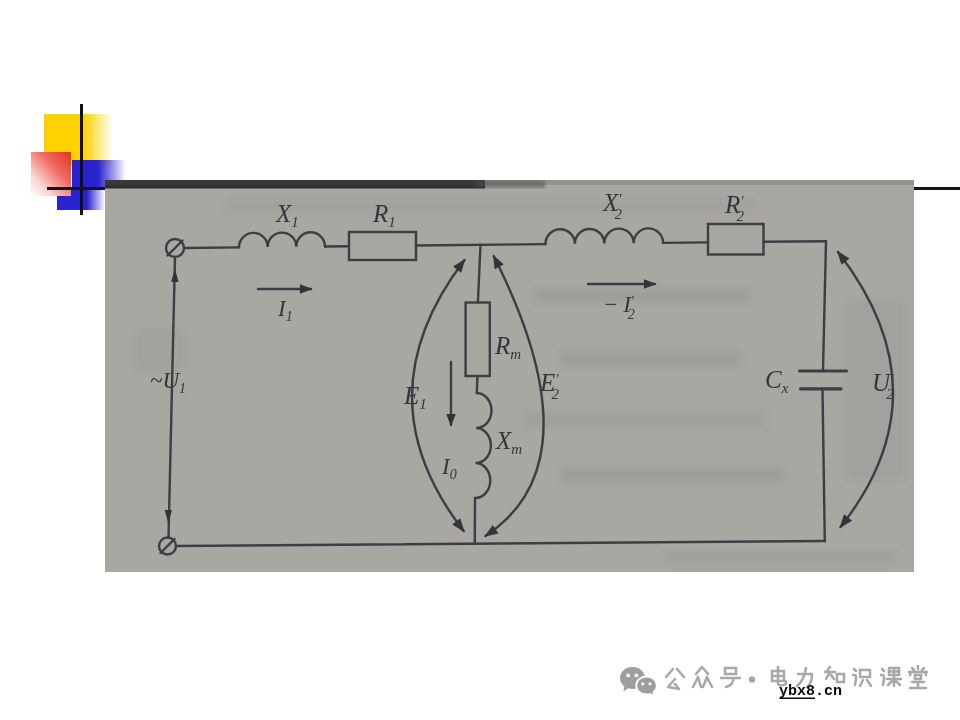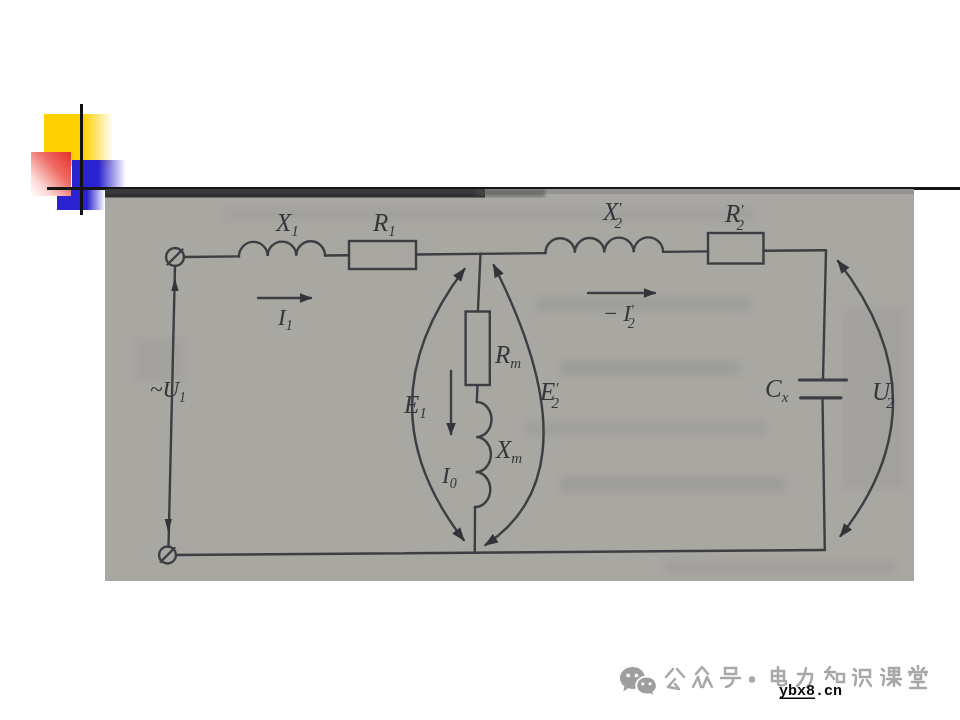--- a/index.html
+++ b/index.html
@@ -19,21 +19,21 @@
 <div class="abs" style="left:57px;top:188px;width:48px;height:22px;
   background:linear-gradient(to right,#2a21cf 0%,#2a21cf 62%,rgba(42,33,207,0) 100%);"></div>
 
 <div class="abs" style="left:31px;top:152px;width:40px;height:44px;
   background:linear-gradient(to bottom left,#e5312b 0%,#ef6b64 38%,#fbd7d4 75%,rgba(255,252,252,.8) 100%);filter:blur(0.6px);"></div>
 
 <div class="abs" style="left:80px;top:104px;width:3px;height:111px;background:#111;"></div>
 
 <div class="abs" style="left:47px;top:187px;width:913px;height:3px;background:#161616;"></div>
 
-<div class="abs" style="left:105px;top:189px;width:809px;height:392px;background:#a8a7a2;">
+<div class="abs" style="left:105px;top:180px;width:809px;height:392px;background:#a8a7a2;">
 <svg width="809" height="392" viewBox="0 0 809 392" style="position:absolute;left:0;top:0;">
   <defs>
     <marker id="ah" viewBox="0 0 10 8" refX="8.6" refY="4" markerWidth="6.6" markerHeight="5" orient="auto-start-reverse">
       <path d="M0.5,0.6 L9.6,4 L0.5,7.4 z" fill="#33333a"></path>
     </marker>
     <marker id="ahl" viewBox="0 0 10 8" refX="8.6" refY="4" markerWidth="9.5" markerHeight="4.4" orient="auto-start-reverse">
       <path d="M0.2,0.4 L9.8,4 L0.2,7.6 z" fill="#33333a"></path>
     </marker>
     <filter id="noise" x="0" y="0" width="100%" height="100%">
       <feTurbulence type="fractalNoise" baseFrequency="0.9" numOctaves="2" result="n"></feTurbulence>

